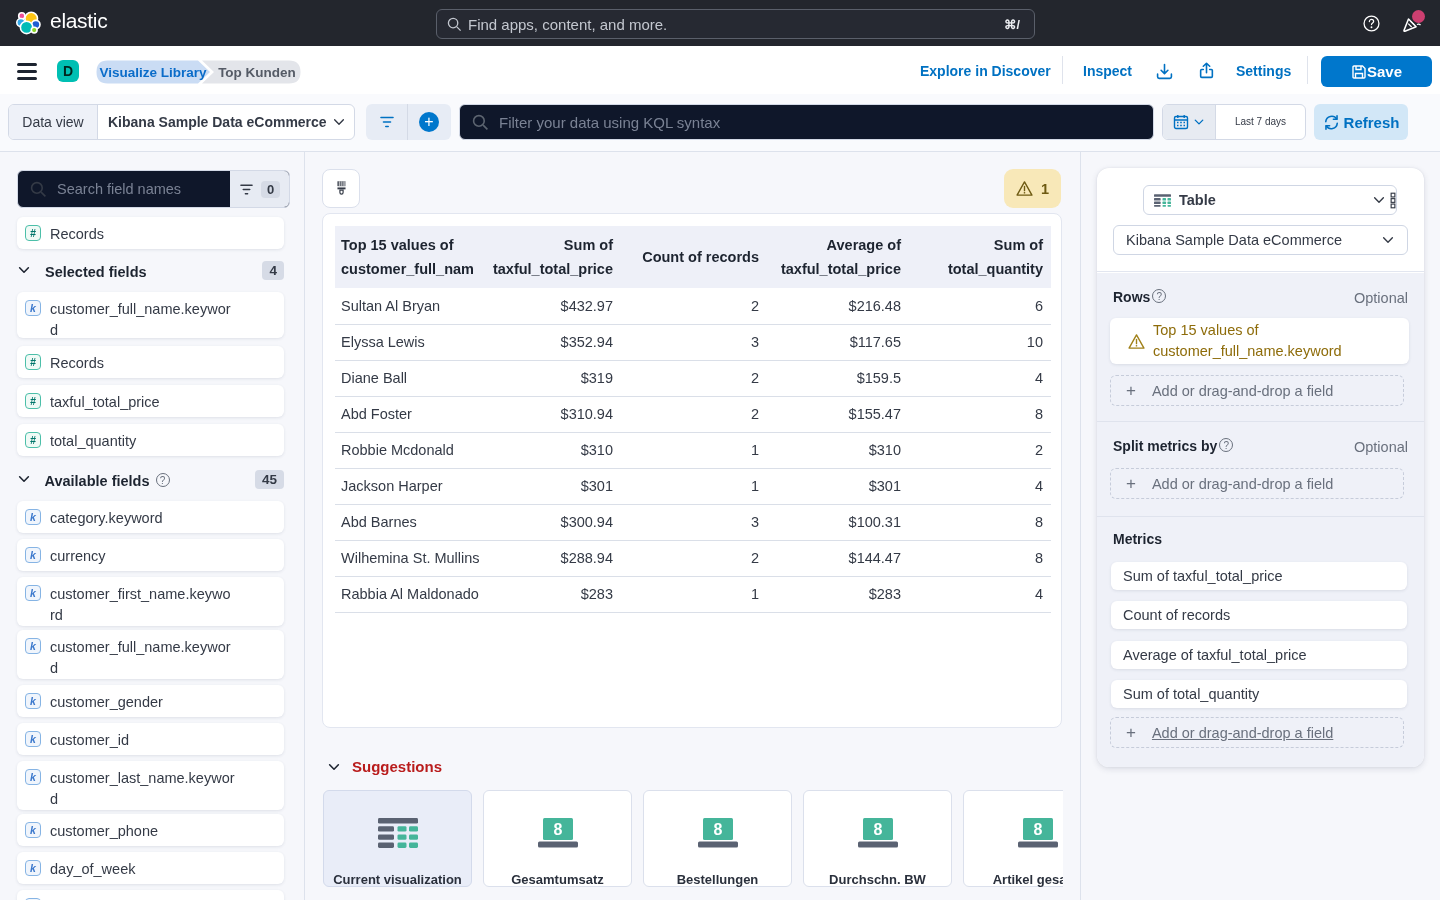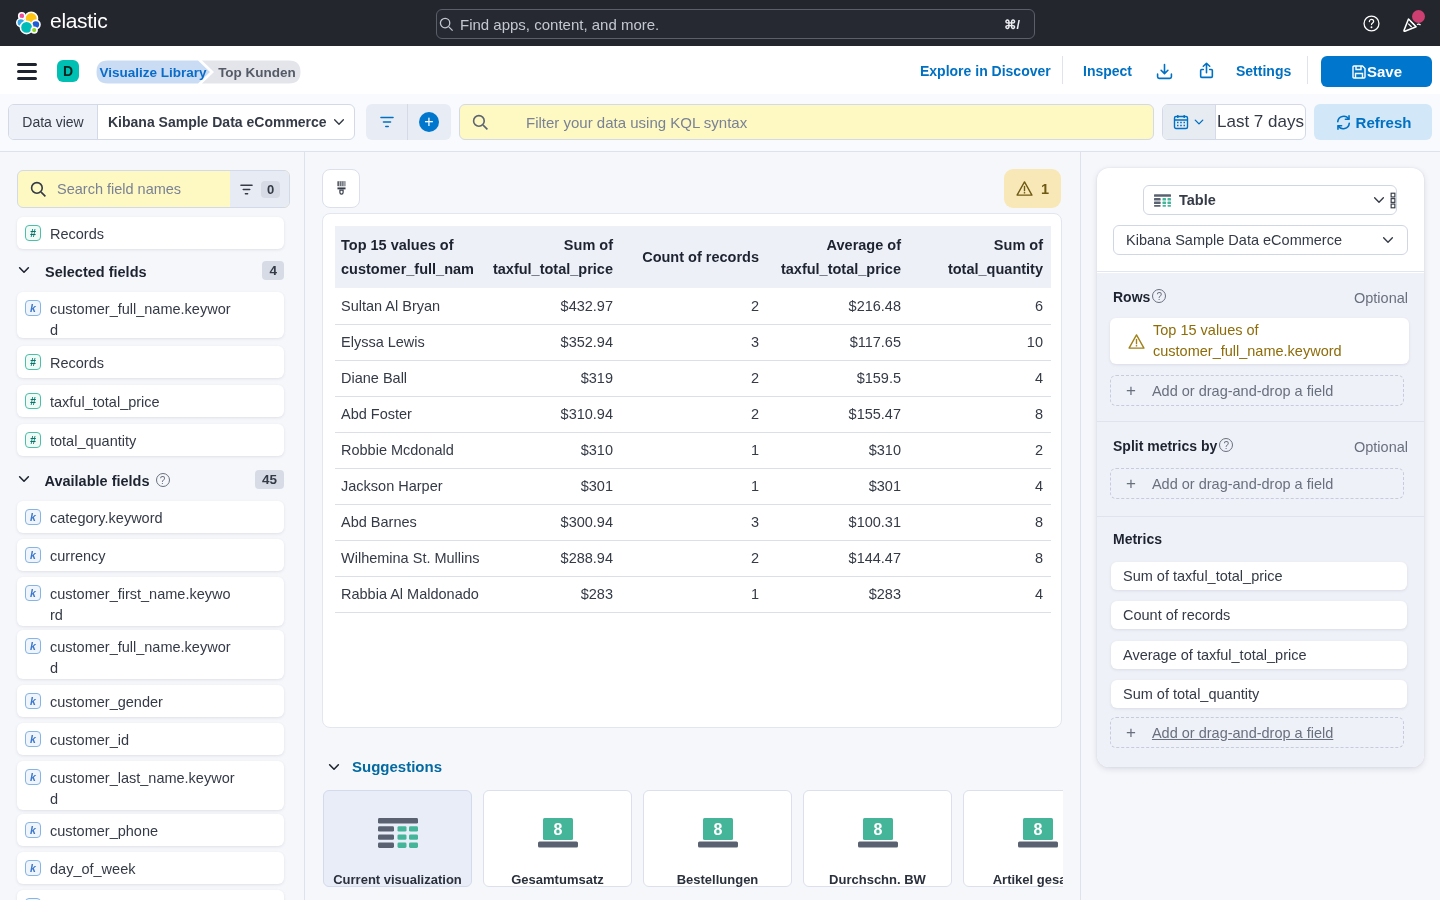--- a/index.html
+++ b/index.html
@@ -2,49 +2,49 @@
 <html><head>
 <meta charset="utf-8">
 <style>
 *{margin:0;padding:0;box-sizing:border-box;}
 html,body{width:1440px;height:900px;overflow:hidden;}
 body{font-family:"Liberation Sans",sans-serif;background:#f6f7fb;position:relative;color:#343a46;}
 .abs{position:absolute;}
 
 .hdr{position:absolute;left:0;top:0;width:1440px;height:46px;background:#23262d;}
 .logo-txt{position:absolute;left:50px;top:9px;color:#fff;font-size:21px;font-weight:400;letter-spacing:-.3px;}
-.gsearch{position:absolute;left:436px;top:9px;width:599px;height:30px;background:#262932;border:1px solid #5a5f6a;border-radius:6px;display:flex;align-items:center;padding:0 2px;}
+.gsearch{position:absolute;left:436px;top:9px;width:599px;height:30px;background:#262932;border:1px solid #5a5f6a;border-radius:6px;display:flex;align-items:center;padding:0 10px;}
 .gsearch .ph{color:#c3c7cf;font-size:15px;margin-left:6px;}
 .gsearch .kbd{position:absolute;right:14px;color:#eceef2;font-size:12.5px;font-weight:700;}
 
 .row2{position:absolute;left:0;top:46px;width:1440px;height:48px;background:#fff;}
 .burger{position:absolute;left:17px;top:63px;width:20px;height:17px;}
 .burger div{height:2.6px;background:#1d2430;border-radius:2px;margin-bottom:4.4px;}
 .dbadge{position:absolute;left:57px;top:60px;width:22px;height:22px;background:#00bfb3;border-radius:6px;color:#00261f;font-weight:700;font-size:14px;text-align:center;line-height:22px;}
 .crumbs{position:absolute;left:96px;top:60px;height:24px;}
 .r2link{position:absolute;top:63px;font-size:14px;font-weight:700;color:#0071c2;}
 .vsep{position:absolute;top:56px;width:1px;height:28px;background:#dfe3ec;}
 .savebtn{position:absolute;left:1321px;top:56px;width:111px;height:31px;background:#0077cc;border-radius:6px;color:#fff;font-size:15px;font-weight:600;display:flex;align-items:center;justify-content:center;gap:0;}
 
 .row3{position:absolute;left:0;top:94px;width:1440px;height:58px;background:#f9fafd;border-bottom:1px solid #dde2ec;}
 .dview{position:absolute;left:8px;top:104px;width:347px;height:36px;border:1px solid #d3d9e6;border-radius:6px;background:#fff;display:flex;overflow:hidden;}
 .dview .lab{background:#eef1f8;color:#343a46;font-size:14px;line-height:34px;width:89px;text-align:center;border-right:1px solid #d3d9e6;flex:none;}
 .dview .val{font-size:14px;font-weight:700;color:#343a46;padding:0 8px 0 10px;display:flex;align-items:center;flex:1;}
 .fgroup{position:absolute;left:366px;top:104px;width:85px;height:36px;background:#e7ecf5;border-radius:6px;display:flex;}
 .fgroup .half{width:42px;display:flex;align-items:center;justify-content:center;}
 .fgroup .half:first-child{border-right:1px solid #d4dae6;}
-.kql{position:absolute;left:459px;top:104px;width:695px;height:36px;background:#fef9c3;border:1px solid #d3d9e6;border-radius:6px;display:flex;align-items:center;padding:12px 12px;gap:27px;}
+.kql{position:absolute;left:459px;top:104px;width:695px;height:36px;background:#0f172a;border:1px solid #d3d9e6;border-radius:6px;display:flex;align-items:center;padding:12px 12px;}
 .kql .ph{color:#7a8294;font-size:15px;margin-left:10px;}
 .dpick{position:absolute;left:1162px;top:104px;width:144px;height:36px;border:1px solid #d3d9e6;border-radius:6px;background:#fff;display:flex;overflow:hidden;}
 .dpick .cal{width:53px;background:#e7ebf2;border-right:1px solid #d4dae6;display:flex;align-items:center;justify-content:center;gap:4px;}
-.dpick .txt{flex:1;font-size:17px;color:#343a46;line-height:34px;text-align:center;}
-.refresh{position:absolute;left:1314px;top:104px;width:118px;height:36px;background:#d2e7f7;border-radius:6px;color:#0071c2;font-size:15px;font-weight:600;display:flex;align-items:center;justify-content:center;gap:4px;}
+.dpick .txt{flex:1;font-size:10px;color:#343a46;line-height:34px;text-align:center;}
+.refresh{position:absolute;left:1314px;top:104px;width:94px;height:36px;background:#d2e7f7;border-radius:6px;color:#0071c2;font-size:15px;font-weight:600;display:flex;align-items:center;justify-content:center;gap:4px;}
 
 .side{position:absolute;left:0;top:152px;width:305px;height:748px;background:#f6f7fb;border-right:1px solid #dde2ec;}
-.fsearch{position:absolute;left:17px;top:18px;width:273px;height:38px;background:#fef9c3;border:1px solid #d3d9e6;border-radius:6px;display:flex;align-items:center;overflow:hidden;}
+.fsearch{position:absolute;left:17px;top:18px;width:273px;height:38px;background:#0f172a;border:1px solid #d3d9e6;border-radius:6px;display:flex;align-items:center;overflow:hidden;}
 .fsearch .ph{color:#7a8294;font-size:14.5px;margin-left:10px;flex:1;}
 .fsearch .right{width:59px;height:100%;background:#e7ebf3;display:flex;align-items:center;justify-content:center;gap:7px;}
 .zbadge{background:#d6dbe6;border-radius:4px;font-size:13px;font-weight:600;color:#343a46;padding:1px 6px;}
 .fcard{position:absolute;left:17px;width:267px;background:#fff;border-radius:6px;box-shadow:0 1px 3px rgba(60,70,100,.12);display:flex;align-items:flex-start;padding:7px 8px 0 8px;font-size:14.5px;color:#343a46;}
 .fcard .tok{margin-right:9px;margin-top:1px;flex:none;}
 .fcard .nm{word-break:break-all;line-height:21px;}
 .tok{width:16px;height:16px;border-radius:4px;font-size:10.5px;font-weight:700;text-align:center;line-height:15px;display:inline-block;}
 .tok.num{background:#f0faf6;border:1px solid #4cbfa9;color:#00756a;font-style:italic;}
 .tok.kw{background:#f0f5fc;border:1px solid #86b4e4;color:#3b78cc;font-style:italic;}
 .shead{position:absolute;left:17px;width:267px;height:21px;font-size:14.5px;font-weight:700;color:#1d2430;}
@@ -55,21 +55,21 @@
 .brushbtn{position:absolute;left:16px;top:17px;width:38px;height:39px;background:#fff;border:1px solid #dbe0ec;border-radius:8px;display:flex;align-items:center;justify-content:center;}
 .warnbadge{position:absolute;left:698px;top:17px;width:57px;height:39px;background:#f8e8b8;border-radius:9px;display:flex;align-items:center;justify-content:center;gap:8px;color:#6e5a12;font-weight:700;font-size:14.5px;}
 .tcard{position:absolute;left:16px;top:61px;width:740px;height:515px;background:#fff;border:1px solid #e2e6f0;border-radius:8px;padding:12px 12px 0 12px;}
 table.viz{border-collapse:collapse;table-layout:fixed;width:716px;}
 table.viz col.c1{width:146px;}table.viz col.c2{width:140px;}table.viz col.c3{width:146px;}table.viz col.c4{width:142px;}table.viz col.c5{width:142px;}
 table.viz th{background:#eef0f8;font-size:14.5px;font-weight:700;color:#1d2430;height:62px;padding:0 8px 0 6px;vertical-align:middle;line-height:24px;}
 table.viz th.l{text-align:left;}
 table.viz th.r{text-align:right;}
 table.viz td{font-size:14.5px;color:#343a46;height:36px;padding:0 8px 0 6px;border-bottom:1px solid #dadfe8;white-space:nowrap;overflow:hidden;}
 table.viz td.r{text-align:right;}
-.sugghead{position:absolute;left:21px;top:606px;display:flex;align-items:center;gap:11px;font-size:15px;font-weight:700;color:#0369a1;justify-content:flex-end;}
+.sugghead{position:absolute;left:21px;top:606px;display:flex;align-items:center;gap:11px;font-size:15px;font-weight:700;color:#b91c1c;justify-content:flex-end;}
 .suggwrap{position:absolute;left:0px;top:638px;width:757px;height:105px;overflow:hidden;}
 .suggrow{position:absolute;left:17px;top:0;display:flex;gap:11px;}
 .sugg{width:149px;height:97px;background:#fff;border:1px solid #dbe0ec;border-radius:6px;flex:none;position:relative;}
 .sugg.sel{background:#e9edf8;border-color:#d3daeb;}
 .sugg .ic{position:absolute;left:0;right:0;top:27px;display:flex;justify-content:center;}
 .sugg .tt{position:absolute;left:4px;right:4px;top:81px;text-align:center;font-size:13px;font-weight:700;color:#2a303c;white-space:nowrap;overflow:hidden;}
 
 .rpanel{position:absolute;left:1097px;top:168px;width:327px;height:599px;background:#fff;border-radius:12px;box-shadow:0 2px 6px rgba(50,60,90,.14),0 0 2px rgba(50,60,90,.10);}
 .rp-top{position:absolute;left:0;top:0;width:327px;height:104px;border-bottom:1px solid #e2e6f0;}
 .seldrop{position:absolute;left:16px;top:17px;width:254px;height:30px;border:1px solid #cfd6e4;border-radius:6px;background:#fff;display:flex;align-items:center;padding:0 10px;gap:8px;font-size:14.5px;font-weight:700;color:#343a46;margin-left:30px;}

